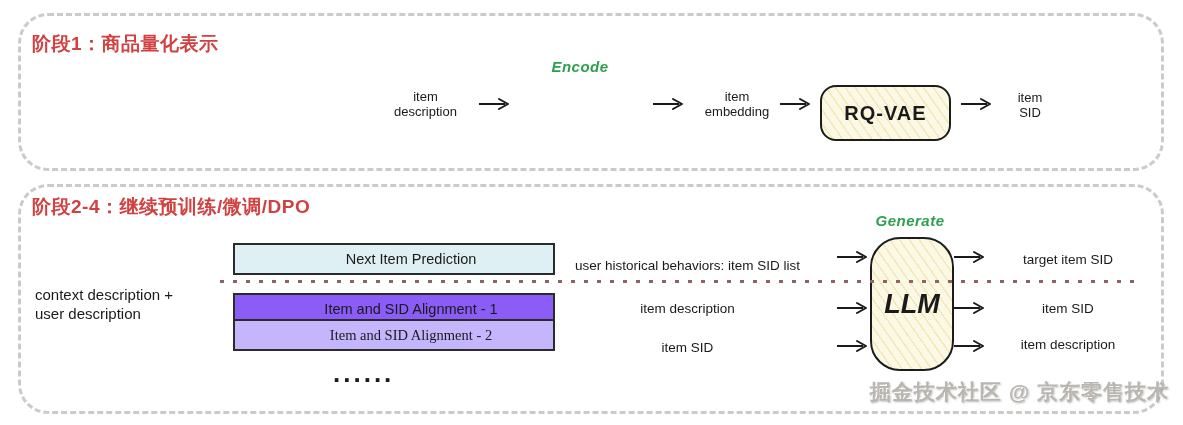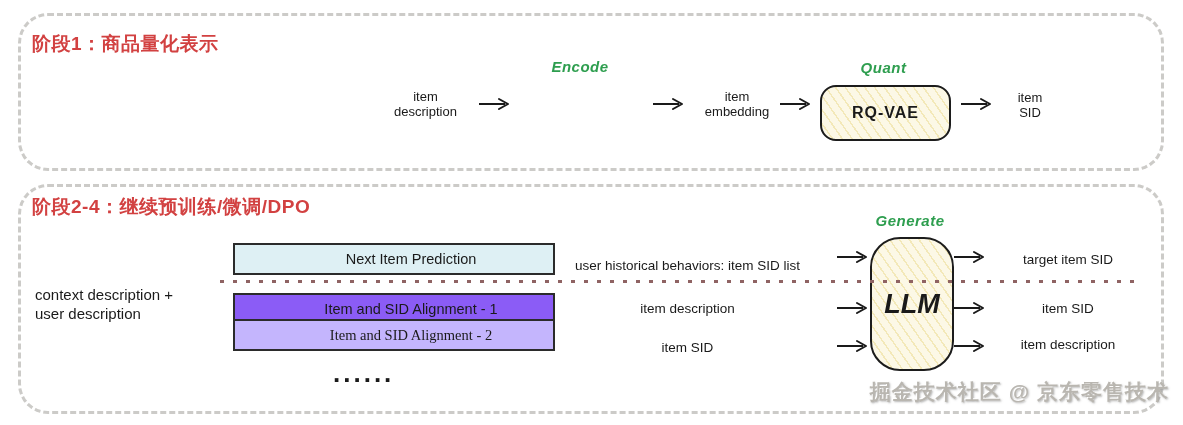--- a/index.html
+++ b/index.html
@@ -15,21 +15,21 @@
   .t1{left:32px;top:31px;}
   .t2{left:32px;top:194px;}
 
   .sketch-box{
     position:absolute;border:2.5px solid #1c1c1c;border-radius:16px;
     background:repeating-linear-gradient(55deg, rgba(222,196,78,.30) 0 1.5px, transparent 1.5px 8px), #fcf8e6;
     display:flex;align-items:center;justify-content:center;font-weight:bold;
     z-index:2;
   }
   .encoder-box{left:516px;top:84px;width:128px;height:54px;font-size:26px;letter-spacing:1px;transform:rotate(-.4deg);}
-  .rqvae-box{left:820px;top:85px;width:127px;height:52px;font-size:16px;letter-spacing:1px;}
+  .rqvae-box{left:820px;top:85px;width:127px;height:52px;font-size:20px;letter-spacing:1px;}
   .llm-box{left:870px;top:237px;width:80px;height:130px;border-radius:30px;font-size:27px;font-style:italic;}
 
   .green-lbl{position:absolute;color:#2e9e4f;font-weight:bold;font-style:italic;font-size:15px;text-align:center;letter-spacing:.5px;}
   .encode-lbl{left:516px;top:58px;width:128px;}
   .quant-lbl{left:820px;top:59px;width:127px;}
   .generate-lbl{left:850px;top:212px;width:120px;}
 
   .flow-label{position:absolute;font-size:13px;text-align:center;white-space:pre-line;line-height:1.18;}
   .s1-input{left:378px;top:89px;width:95px;}
   .s1-embed{left:690px;top:89px;width:94px;}
@@ -91,21 +91,20 @@
   </svg>
 
   <div class="flow-label s1-embed">item
 embedding</div>
 
   <svg class="arrow a3" viewBox="0 0 34 14">
     <path d="M1 7 H27" stroke="#1a1a1a" stroke-width="2" fill="none"></path>
     <path d="M21 2 L30 7 L21 12" stroke="#1a1a1a" stroke-width="2" fill="none" stroke-linejoin="round" stroke-linecap="round"></path>
   </svg>
 
-  <div class="green-lbl quant-lbl">Quant</div>
   <div class="sketch-box rqvae-box">RQ-VAE</div>
 
   <svg class="arrow a4" viewBox="0 0 34 14">
     <path d="M1 7 H27" stroke="#1a1a1a" stroke-width="2" fill="none"></path>
     <path d="M21 2 L30 7 L21 12" stroke="#1a1a1a" stroke-width="2" fill="none" stroke-linejoin="round" stroke-linecap="round"></path>
   </svg>
 
   <div class="flow-label s1-out">item
 SID</div>
 

